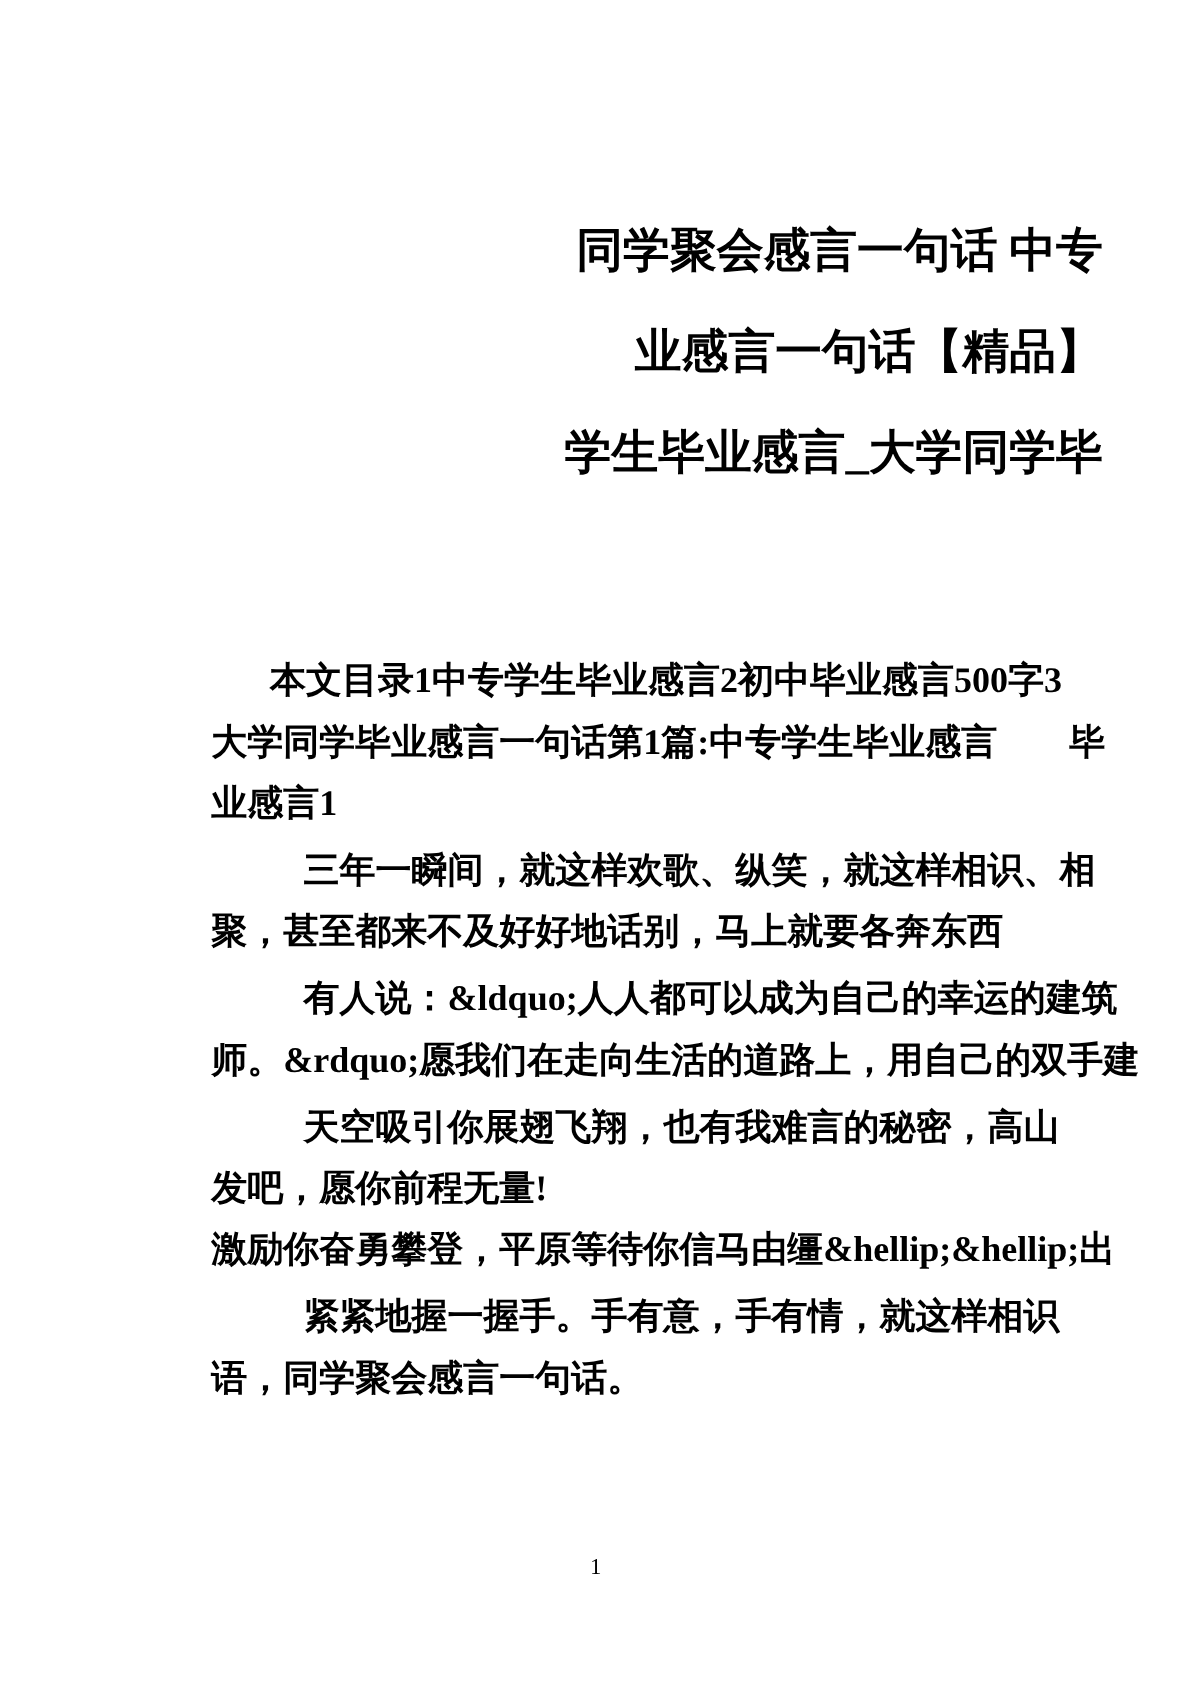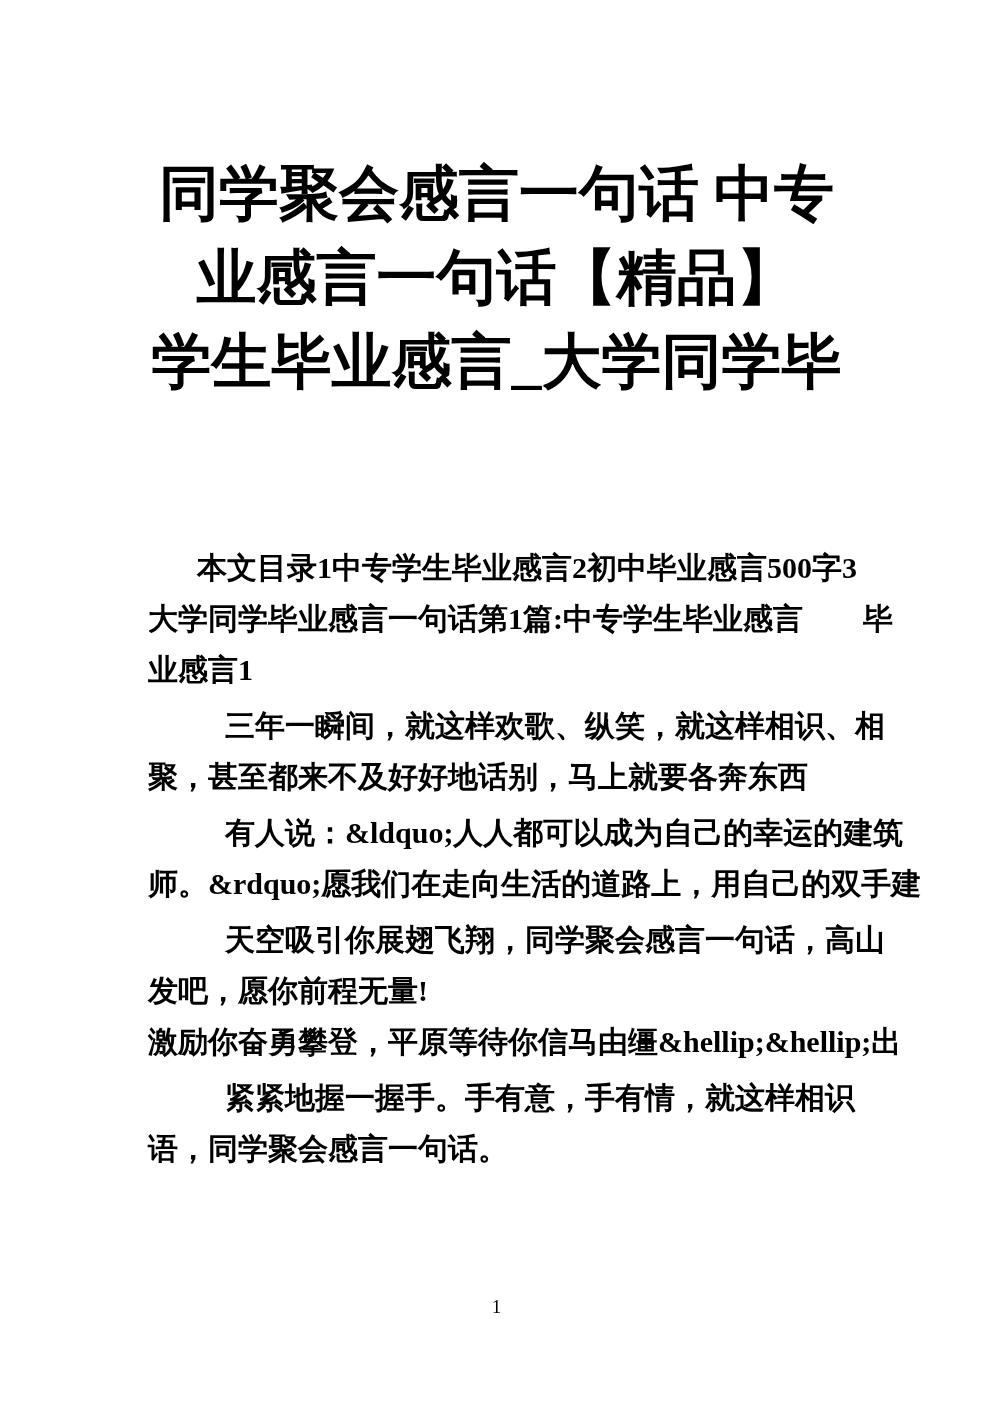--- a/index.html
+++ b/index.html
@@ -12,45 +12,46 @@
     width: 993px;
     height: 1404px;
     background: #ffffff;
     color: #000000;
     font-family: "Liberation Serif", "DejaVu Serif", serif;
     font-weight: bold;
     overflow: hidden;
   }
   .doc-title {
     position: absolute;
-    top: 152px;
+    top: 168px;
     left: 74px;
     width: 845px;
-    font-size: 60px;
+    font-size: 39px;
     line-height: 84px;
-    text-align: center;
+    text-align: right;
   }
   .title-line {
     white-space: pre;
   }
   .doc-body {
     position: absolute;
     top: 542px;
     left: 148px;
     width: 800px;
     font-size: 30px;
     line-height: 51px;
     text-align: left;
   }
   .para {
     margin: 0 0 5px 0;
   }
   .line {
     display: block;
     white-space: pre;
+    margin-left: 28px;
   }
   .indent-sm { padding-left: 49px; }
   .indent-lg { padding-left: 77px; }
   .page-number {
     position: absolute;
     top: 1296px;
     left: 0;
     width: 993px;
     text-align: center;
     font-size: 19px;
@@ -81,21 +82,21 @@
       <span class="line indent-lg">三年一瞬间，就这样欢歌、纵笑，就这样相识、相</span>
       <span class="line">聚，甚至都来不及好好地话别，马上就要各奔东西</span>
     </div>
 
     <div class="para">
       <span class="line indent-lg">有人说：&amp;ldquo;人人都可以成为自己的幸运的建筑</span>
       <span class="line">师。&amp;rdquo;愿我们在走向生活的道路上，用自己的双手建</span>
     </div>
 
     <div class="para">
-      <span class="line indent-lg">天空吸引你展翅飞翔，同学聚会感言一句话，高山</span>
+      <span class="line indent-lg">天空吸引你展翅飞翔，也有我难言的秘密，高山</span>
       <span class="line">发吧，愿你前程无量!</span>
       <span class="line">激励你奋勇攀登，平原等待你信马由缰&amp;hellip;&amp;hellip;出</span>
     </div>
 
     <div class="para">
       <span class="line indent-lg">紧紧地握一握手。手有意，手有情，就这样相识</span>
       <span class="line">语，同学聚会感言一句话。</span>
     </div>
 
   </div>

